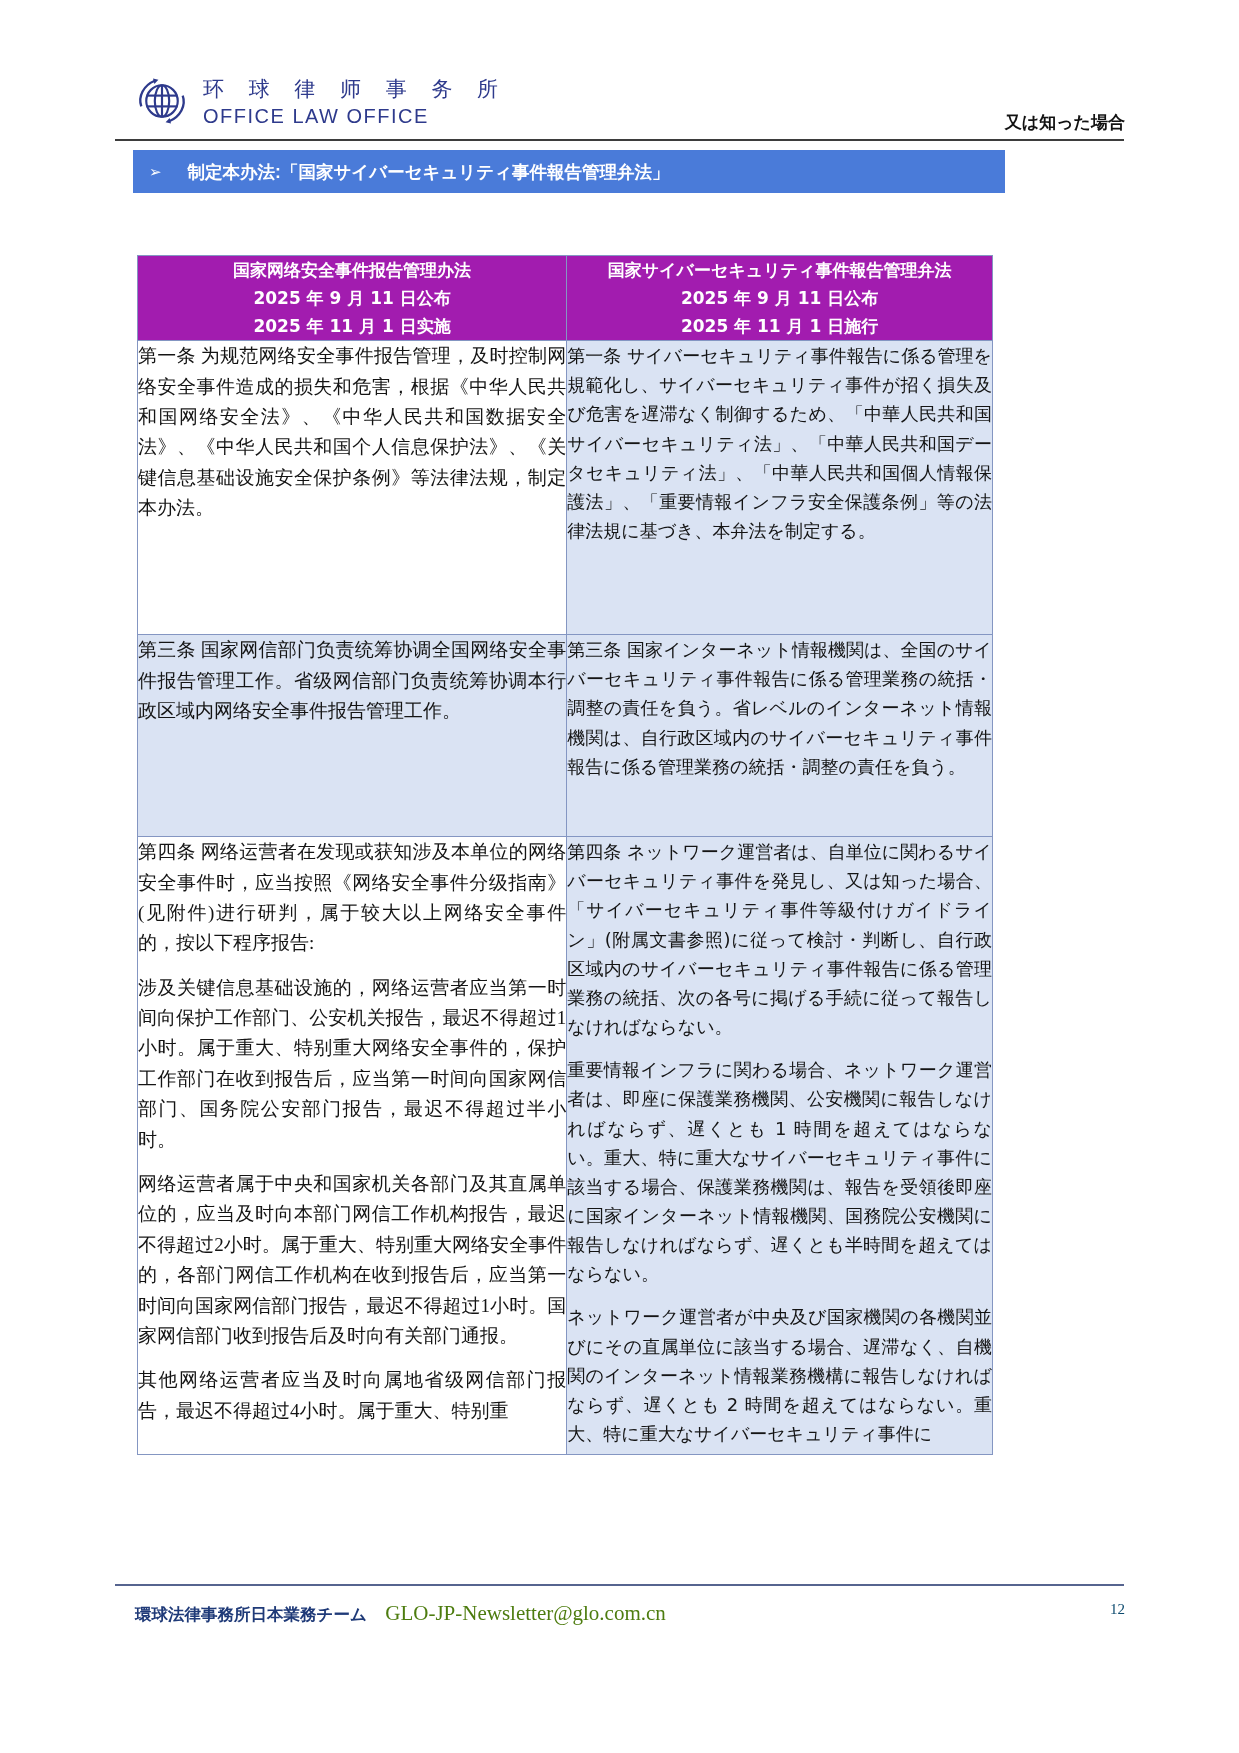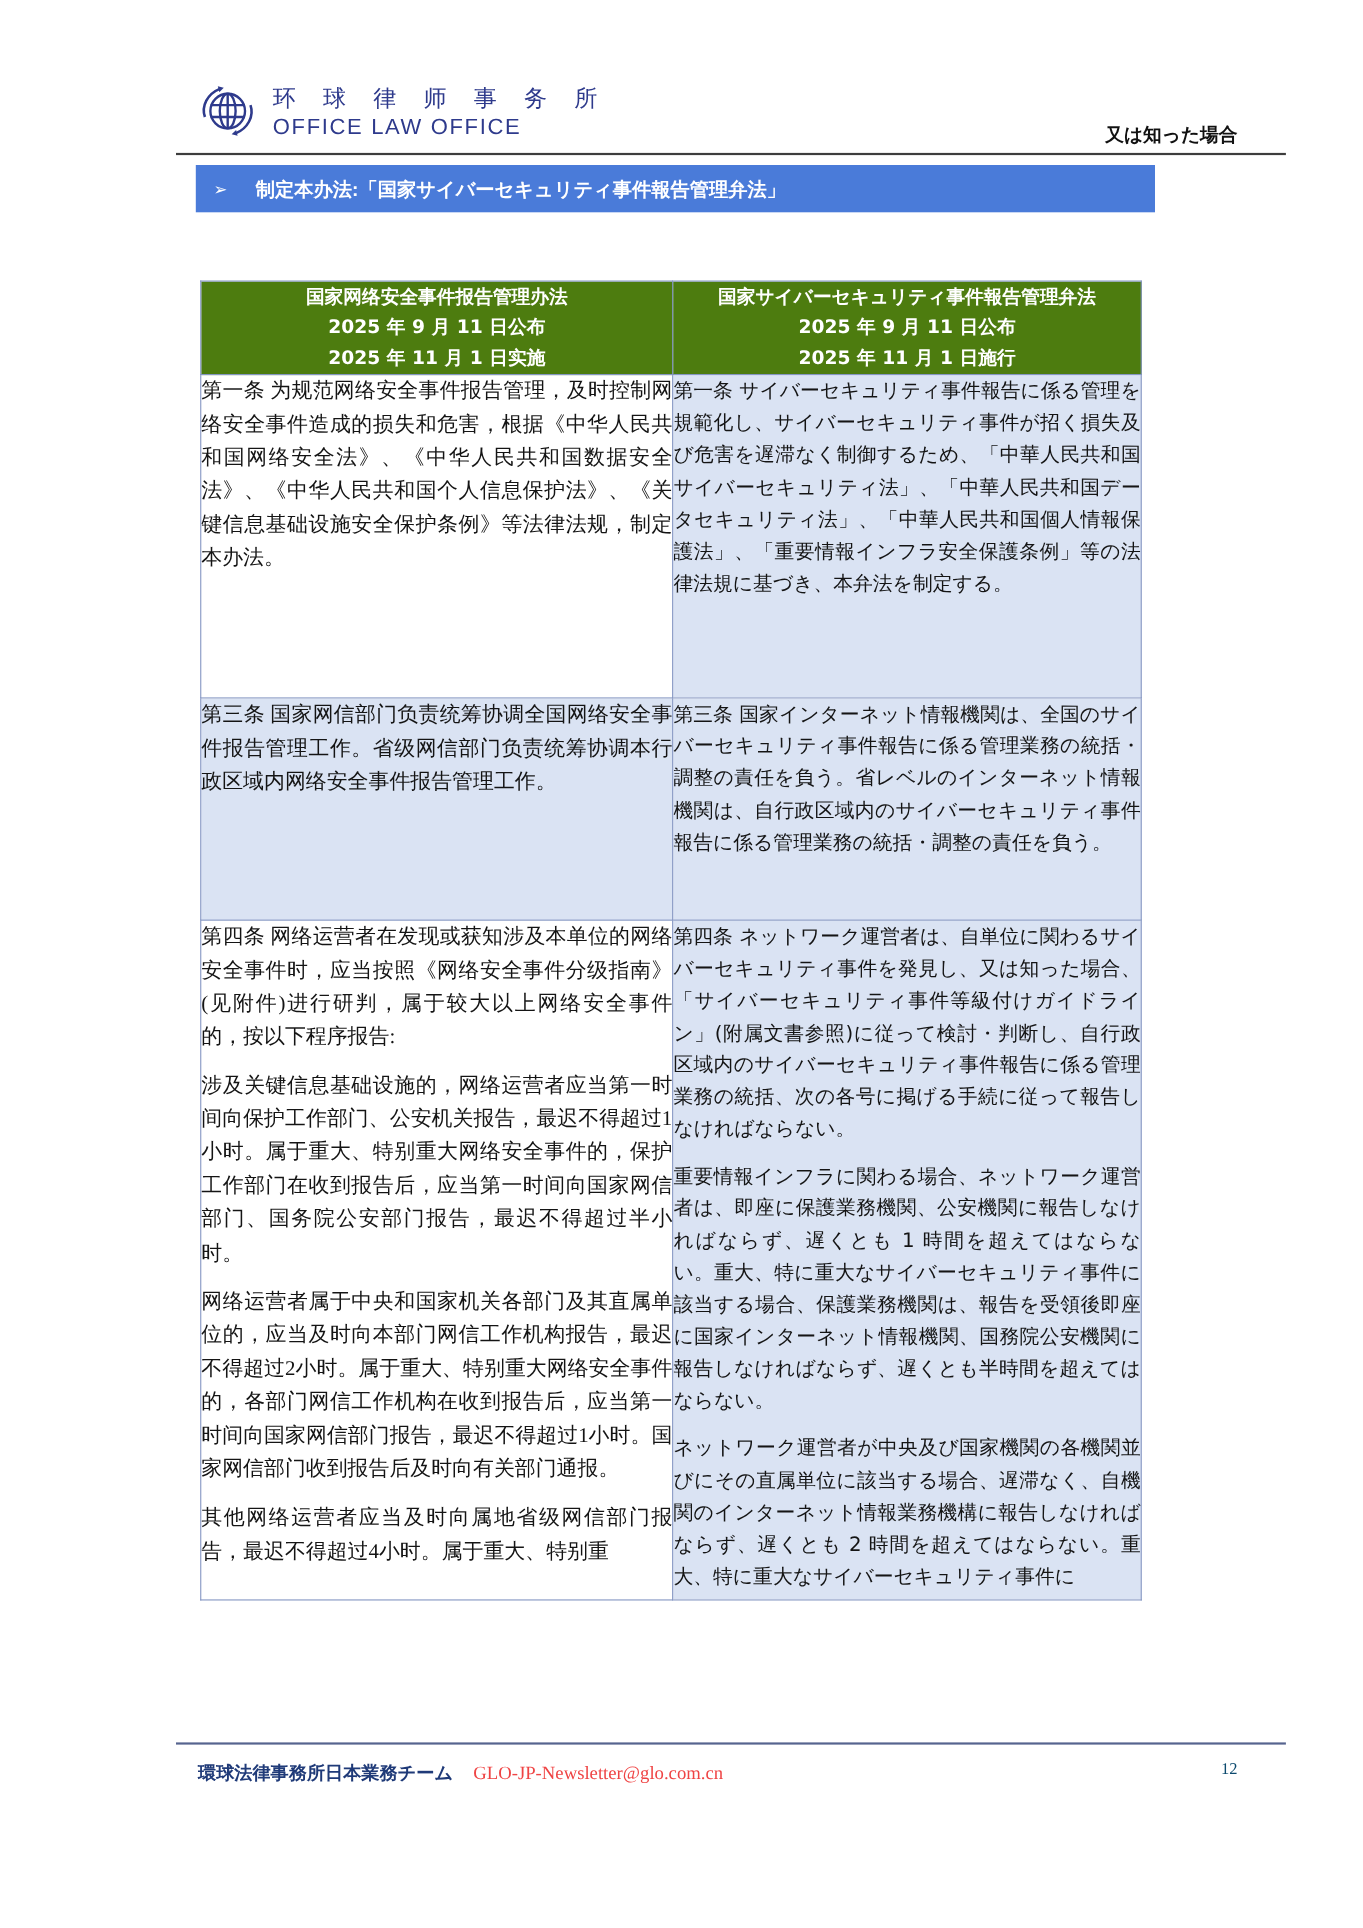--- a/index.html
+++ b/index.html
@@ -3,21 +3,21 @@
 <meta charset="utf-8">
 <style>
   html,body{margin:0;padding:0;}
   body{
     width:1239px;height:1753px;
     background:#ffffff;
     position:relative;
     overflow:hidden;
     font-family:"Liberation Sans","DejaVu Sans",sans-serif;
   }
-  .page{position:absolute;inset:0;margin-left:45px;}
+  .page{position:absolute;inset:0;}
 
   
   .header{position:absolute;top:74px;left:135px;right:114px;height:62px;}
   .logo{display:flex;align-items:center;gap:14px;}
   .logo-icon{width:54px;height:54px;flex:0 0 auto;}
   .logo-text .cn{
     font-size:21px;letter-spacing:9px;color:#2e3a8c;
     font-family:"DejaVu Sans",sans-serif;font-weight:500;white-space:nowrap;
   }
   .logo-text .en{
@@ -45,21 +45,21 @@
 
   
   table.law{
     position:absolute;top:255px;left:137px;width:856px;
     border-collapse:collapse;table-layout:fixed;
   }
   table.law td,table.law th{
     border:1px solid #8496c2;vertical-align:top;padding:0;
   }
   th.col-head{
-    background:#4d7c0f;color:#ffffff;font-weight:bold;
+    background:#a21caf;color:#ffffff;font-weight:bold;
     font-size:17px;line-height:1.65;text-align:center;
     padding:7px 6px 8px;height:68px;
   }
   th.col-head .jp{font-family:"DejaVu Sans",sans-serif;}
   th.col-head .cn{font-family:"DejaVu Sans",sans-serif;}
   td.cell{padding:12px 13px 16px;overflow:hidden;}
   td.shaded{background:#dae3f3;}
   td.cn-cell{
     font-family:"Liberation Serif","DejaVu Serif",serif;
     font-size:19px;line-height:1.6;text-align:justify;color:#141414;
@@ -79,21 +79,21 @@
   }
   .footer{
     position:absolute;top:1601px;left:135px;right:114px;
     display:flex;justify-content:space-between;align-items:flex-start;
   }
   .footer .team{
     color:#1f3a78;font-size:16.5px;
     font-family:"DejaVu Sans",sans-serif;font-weight:600;
   }
   .footer .email{
-    color:#ef4444;font-size:17px;font-weight:400;
+    color:#4d7c0f;font-size:21px;font-weight:400;
     font-family:"Liberation Serif","DejaVu Serif",serif;
   }
   .footer .pagenum{
     color:#0c4a6e;font-size:15px;
     font-family:"Liberation Serif","DejaVu Serif",serif;
   }
 </style>
 </head>
 <body>
 

